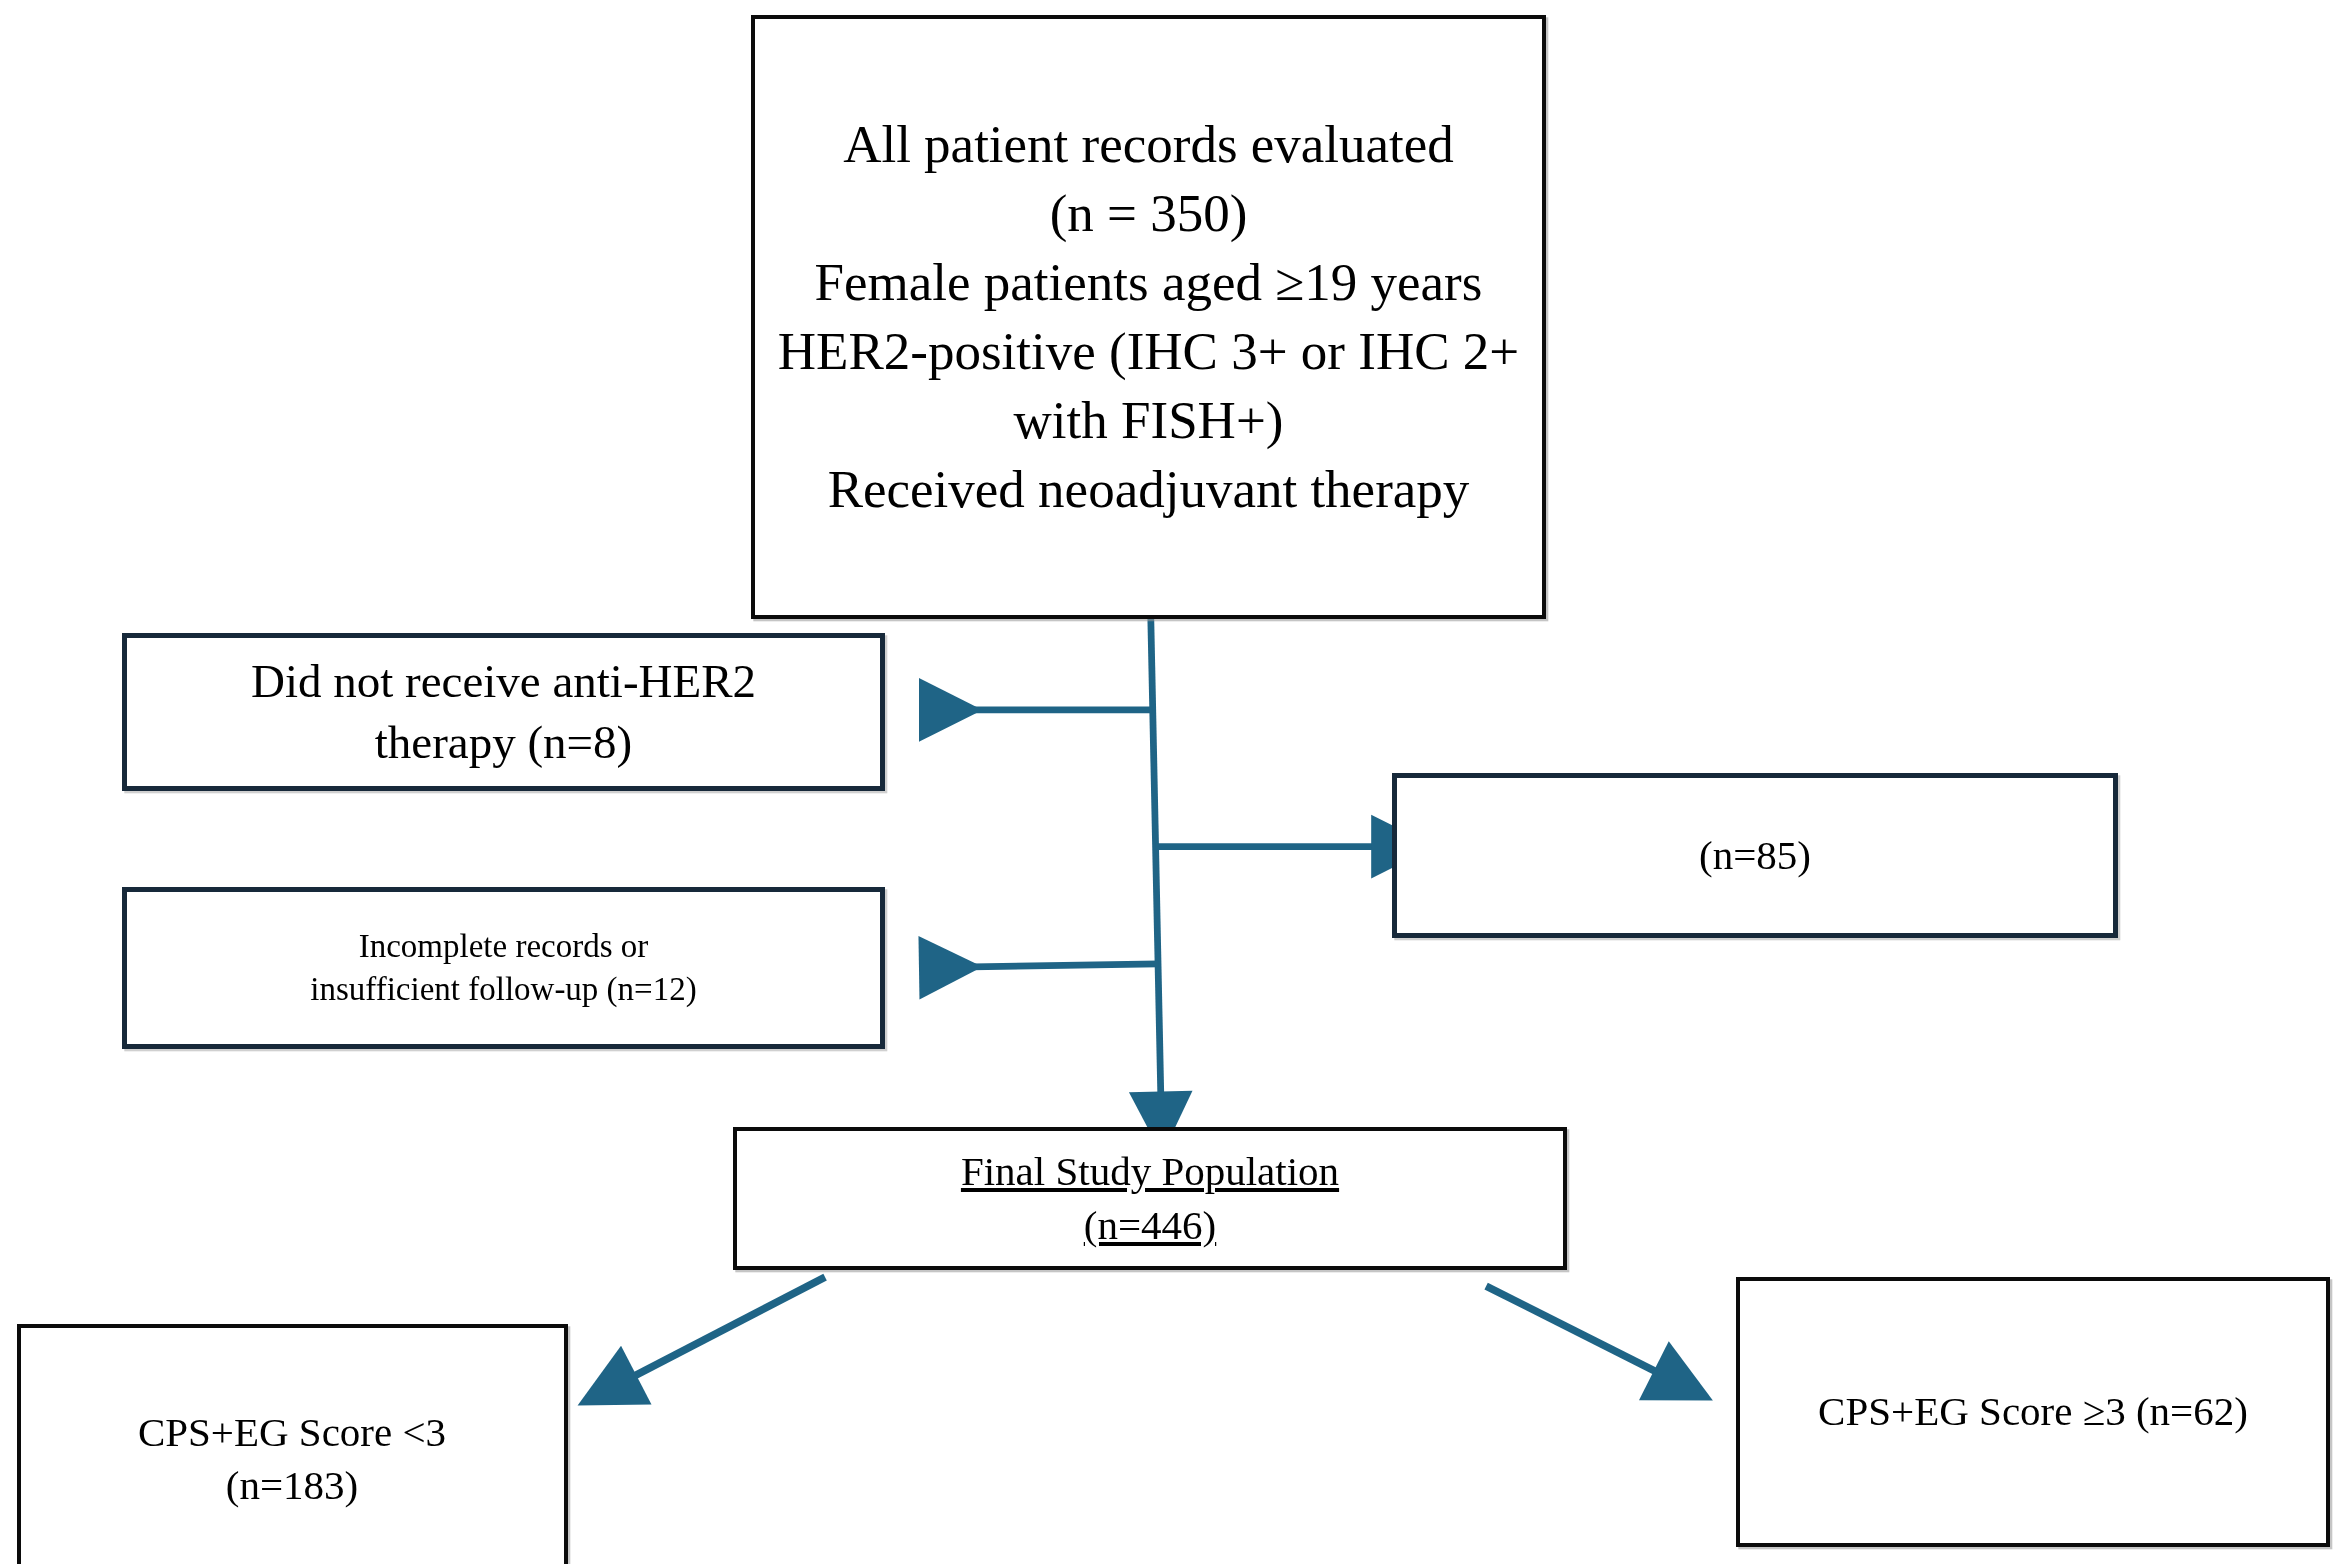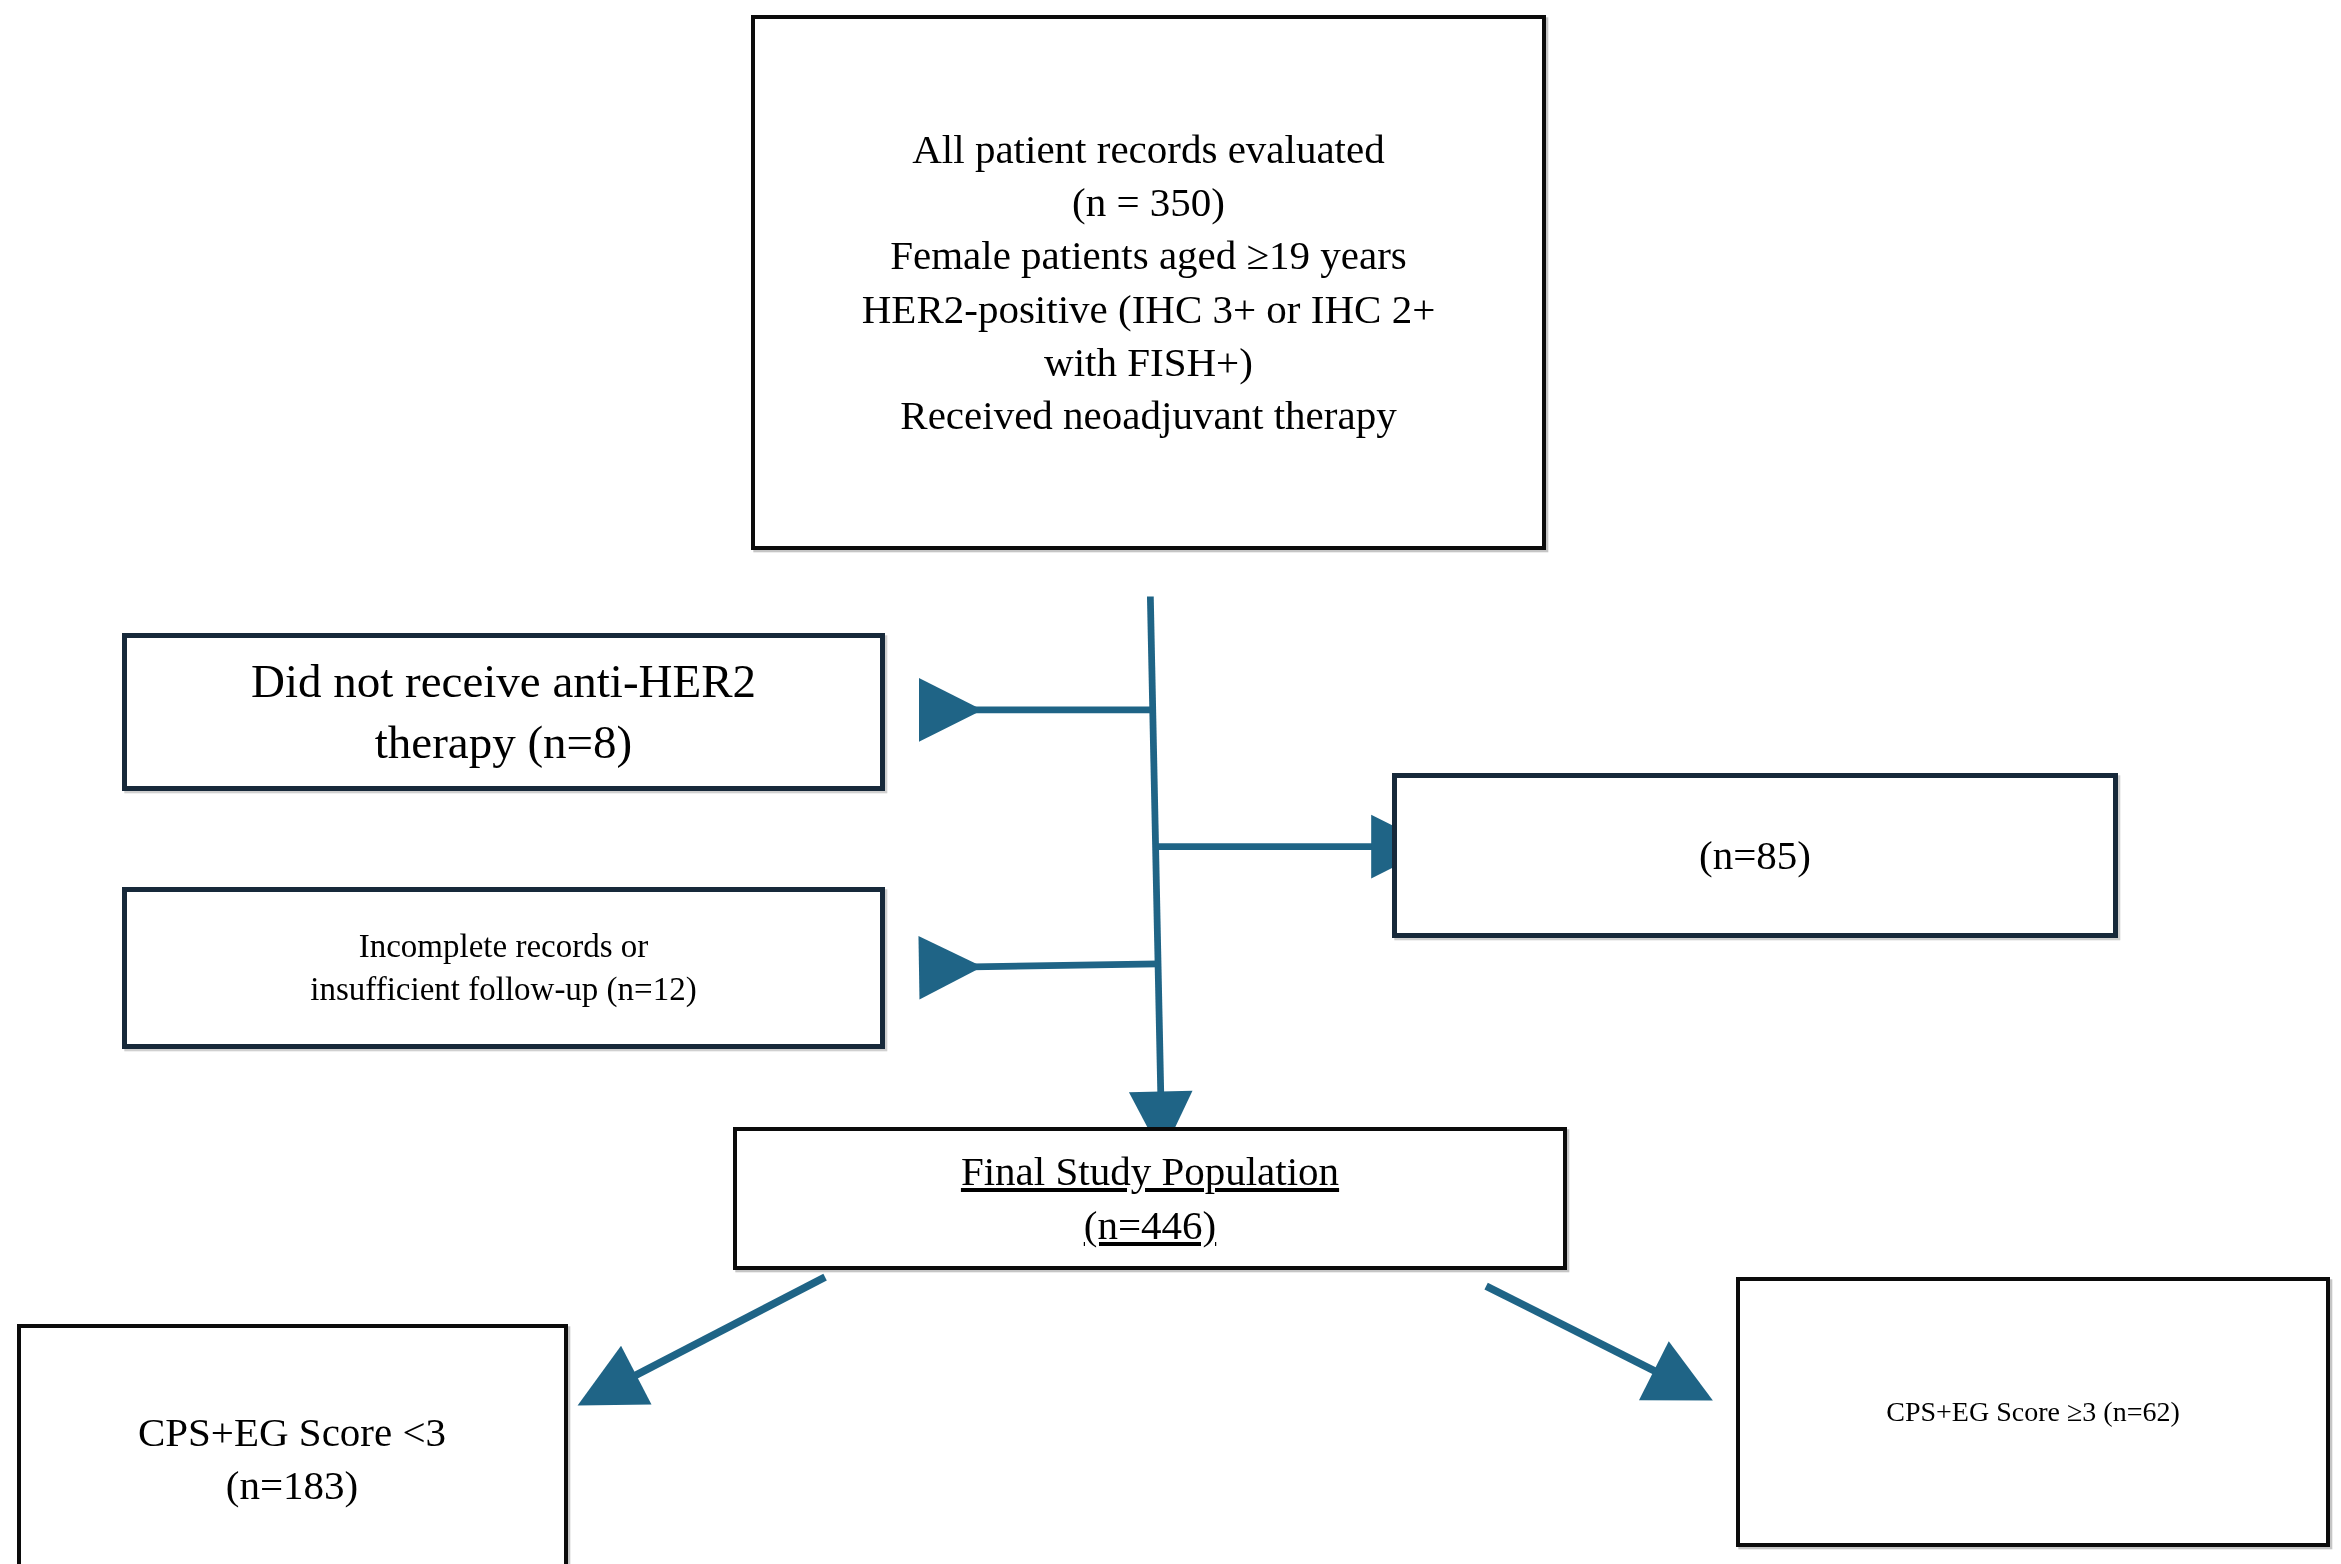--- a/index.html
+++ b/index.html
@@ -36,27 +36,27 @@
   .bd-black {
     border: 4.5px solid #0b0b0b;
     box-shadow: 2.3px 2.3px 0 0 rgba(150,150,150,0.55);
   }
   .bd-navy {
     border: 5.3px solid #17293a;
     box-shadow: 2.3px 2.3px 0 0 rgba(150,150,150,0.45);
   }
 
   
-  #node-source      { left:751px; top:15px;   width:795px; height:535px; font-size:41px; }
+  #node-source      { left:751px; top:15px;   width:795px; height:604px; font-size:53px; }
   #node-excl-1      { left:122px;  top:633px;  width:763px; height:158px; font-size:47px; }
   #node-excl-2      { left:122px;  top:887px; width:763px; height:162px; font-size:33px; }
   #node-excl-3      { left:1392px; top:773px; width:726px;  height:165px; font-size:41px; }
   #node-final       { left:733px;  top:1127px; width:834px; height:143px; font-size:41px;text-decoration:underline; }
   #node-outcome-low { left:16.5px;   top:1324px; width:551px;  height:270px; font-size:41px; }
-  #node-outcome-high{ left:1736px; top:1277px; width:594px;  height:270px; font-size:28px; }
+  #node-outcome-high{ left:1736px; top:1277px; width:594px;  height:270px; font-size:41px; }
 
   #connectors {
     position: absolute;
     left: 0; top: 0;
     width: 2342px;
     height: 1564px;
     z-index: 1;
     pointer-events: none;
   }
 </style>

